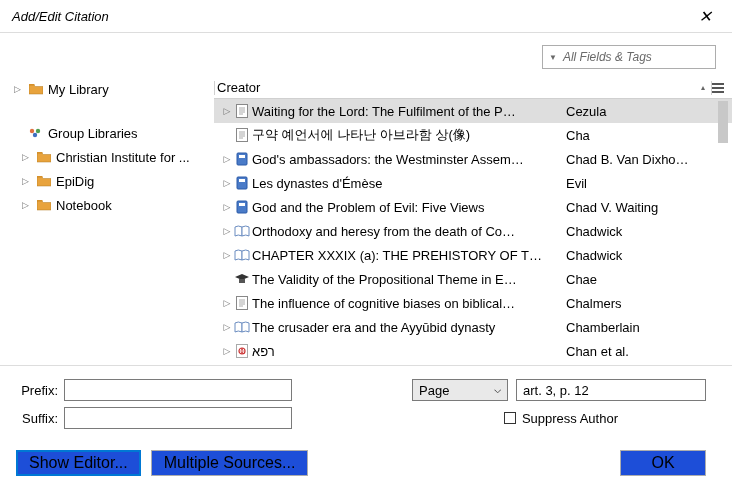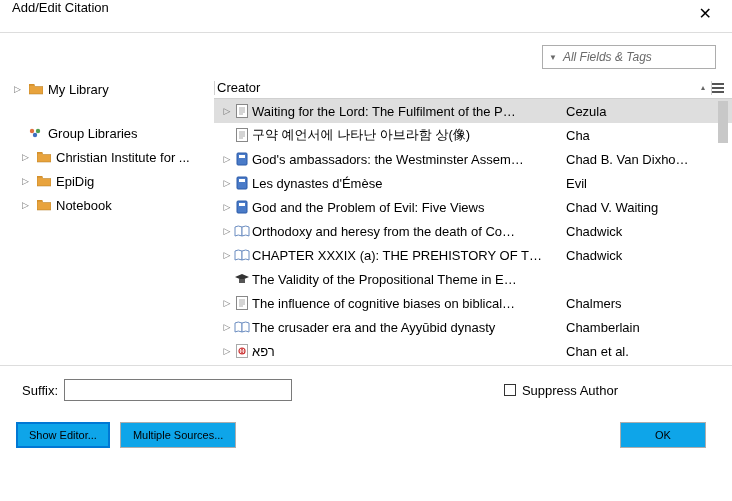--- a/index.html
+++ b/index.html
@@ -1,19 +1,19 @@
 <!DOCTYPE html>
 <html><head>
 <meta charset="utf-8">
 <style>
   * { box-sizing: border-box; font-family: "Segoe UI", Tahoma, sans-serif; }
   html, body { margin: 0; padding: 0; }
   body { width: 732px; height: 501px; background: #fff; overflow: hidden; font-size: 13px; color: #000; }
 
-  .titlebar { height: 32px; display: flex; align-items: flex-start; justify-content: space-between; padding: 0 12px; }
+  .titlebar { height: 32px; display: flex; align-items: center; justify-content: space-between; padding: 16px 12px; font-style: italic; }
   .titlebar .title { font-size: 13px; }
   .titlebar .close { font-size: 16px; padding: 4px 8px; cursor: default; }
   .divider-top { border-bottom: 1px solid #ddd; }
 
   .workspace { display: flex; height: 332px; }
 
   .sidebar { width: 214px; padding-top: 44px; }
   .sb-row { display: flex; align-items: center; height: 24px; padding-left: 14px; gap: 4px; cursor: default; font-size: 13px; }
   .sb-row .arrow { width: 10px; color: #777; font-size: 9px; }
   .sb-row .icon { width: 16px; display: flex; justify-content: center; }
@@ -47,21 +47,21 @@
   .form-row { display: flex; align-items: center; height: 28px; }
   .pref-label { width: 48px; text-align: right; padding-right: 6px; font-size: 13px; }
   .pref-input { width: 228px; height: 22px; border: 1px solid #7a7a7a; padding: 0 4px; font-size: 13px; }
   .spacer { flex: 1; }
   .locator-select { width: 96px; height: 22px; border: 1px solid #7a7a7a; background: #e9e9e9; display: flex; align-items: center; justify-content: space-between; padding: 0 6px; font-size: 13px; margin-right: 8px; }
   .locator-input { width: 190px; height: 22px; border: 1px solid #7a7a7a; padding: 0 6px; font-size: 13px; }
   .chk-wrap { display: flex; align-items: center; gap: 6px; margin-left: 8px; }
   .chk { width: 12px; height: 12px; border: 1px solid #333; }
 
   .button-bar { display: flex; padding: 18px 26px 0 16px; gap: 10px; }
-  .btn { height: 26px; border: 1px solid #adadad; background: #0ea5e9; display: flex; align-items: center; justify-content: center; padding: 0 12px; font-size: 11px; cursor: default; min-width: 86px; }
+  .btn { height: 26px; border: 1px solid #adadad; background: #1d4ed8; display: flex; align-items: center; justify-content: center; padding: 0 12px; font-size: 16px; cursor: default; min-width: 86px; }
   .btn.highlighted { border-color: #0078d4; box-shadow: 0 0 0 1px #0078d4 inset; }
   .btn.wide { min-width: 116px; }
 
   
   svg { display: block; }
 </style>
 </head>
 <body>
 
 <div class="titlebar">
@@ -234,20 +234,21 @@
         </div>
         <div class="item">
           <span class="arrow"></span>
           <span class="icon">
             <svg width="16" height="12" viewBox="0 0 16 12">
               <path d="M8 1 L15 4 L8 7 L1 4 Z" fill="#333"></path>
               <rect x="5" y="6" width="6" height="4" fill="#555"></rect>
             </svg>
           </span>
           <span class="ititle">The Validity of the Propositional Theme in E…</span>
+          <span class="icreator">Chae</span>
         </div>
         <div class="item">
           <span class="arrow">▷</span>
           <span class="icon">
             <svg width="12" height="14" viewBox="0 0 12 14">
               <rect x="0.5" y="0.5" width="11" height="13" fill="#fff" stroke="#888"></rect>
               <line x1="3" y1="4" x2="9" y2="4" stroke="#aaa"></line>
               <line x1="3" y1="6" x2="9" y2="6" stroke="#aaa"></line>
               <line x1="3" y1="8" x2="9" y2="8" stroke="#aaa"></line>
               <line x1="3" y1="10" x2="7" y2="10" stroke="#aaa"></line>
@@ -282,20 +283,30 @@
         <div class="scrollbar">
         <div class="scroll-thumb"></div>
       </div>
     </div>
   </div>
 </div>
 
 <div class="divider-mid"></div>
 
 <div class="form-area">
+  <div class="form-row">
+    <span class="pref-label">Prefix:</span>
+    <input class="pref-input" value="" style="">
+    <div class="spacer"></div>
+    <div class="locator-select">
+      <span>Page</span>
+      <span style="font-size:9px;">⌵</span>
+    </div>
+    <input class="locator-input" value="art. 3, p. 12" style="">
+  </div>
   <div class="form-row">
     <span class="pref-label">Suffix:</span>
     <input class="pref-input" value="" style="">
     <div class="spacer"></div>
     <div class="chk-wrap">
       <div class="chk"></div>
       <span>Suppress Author</span>
     </div>
     <div style="width:88px;"></div>
   </div>

